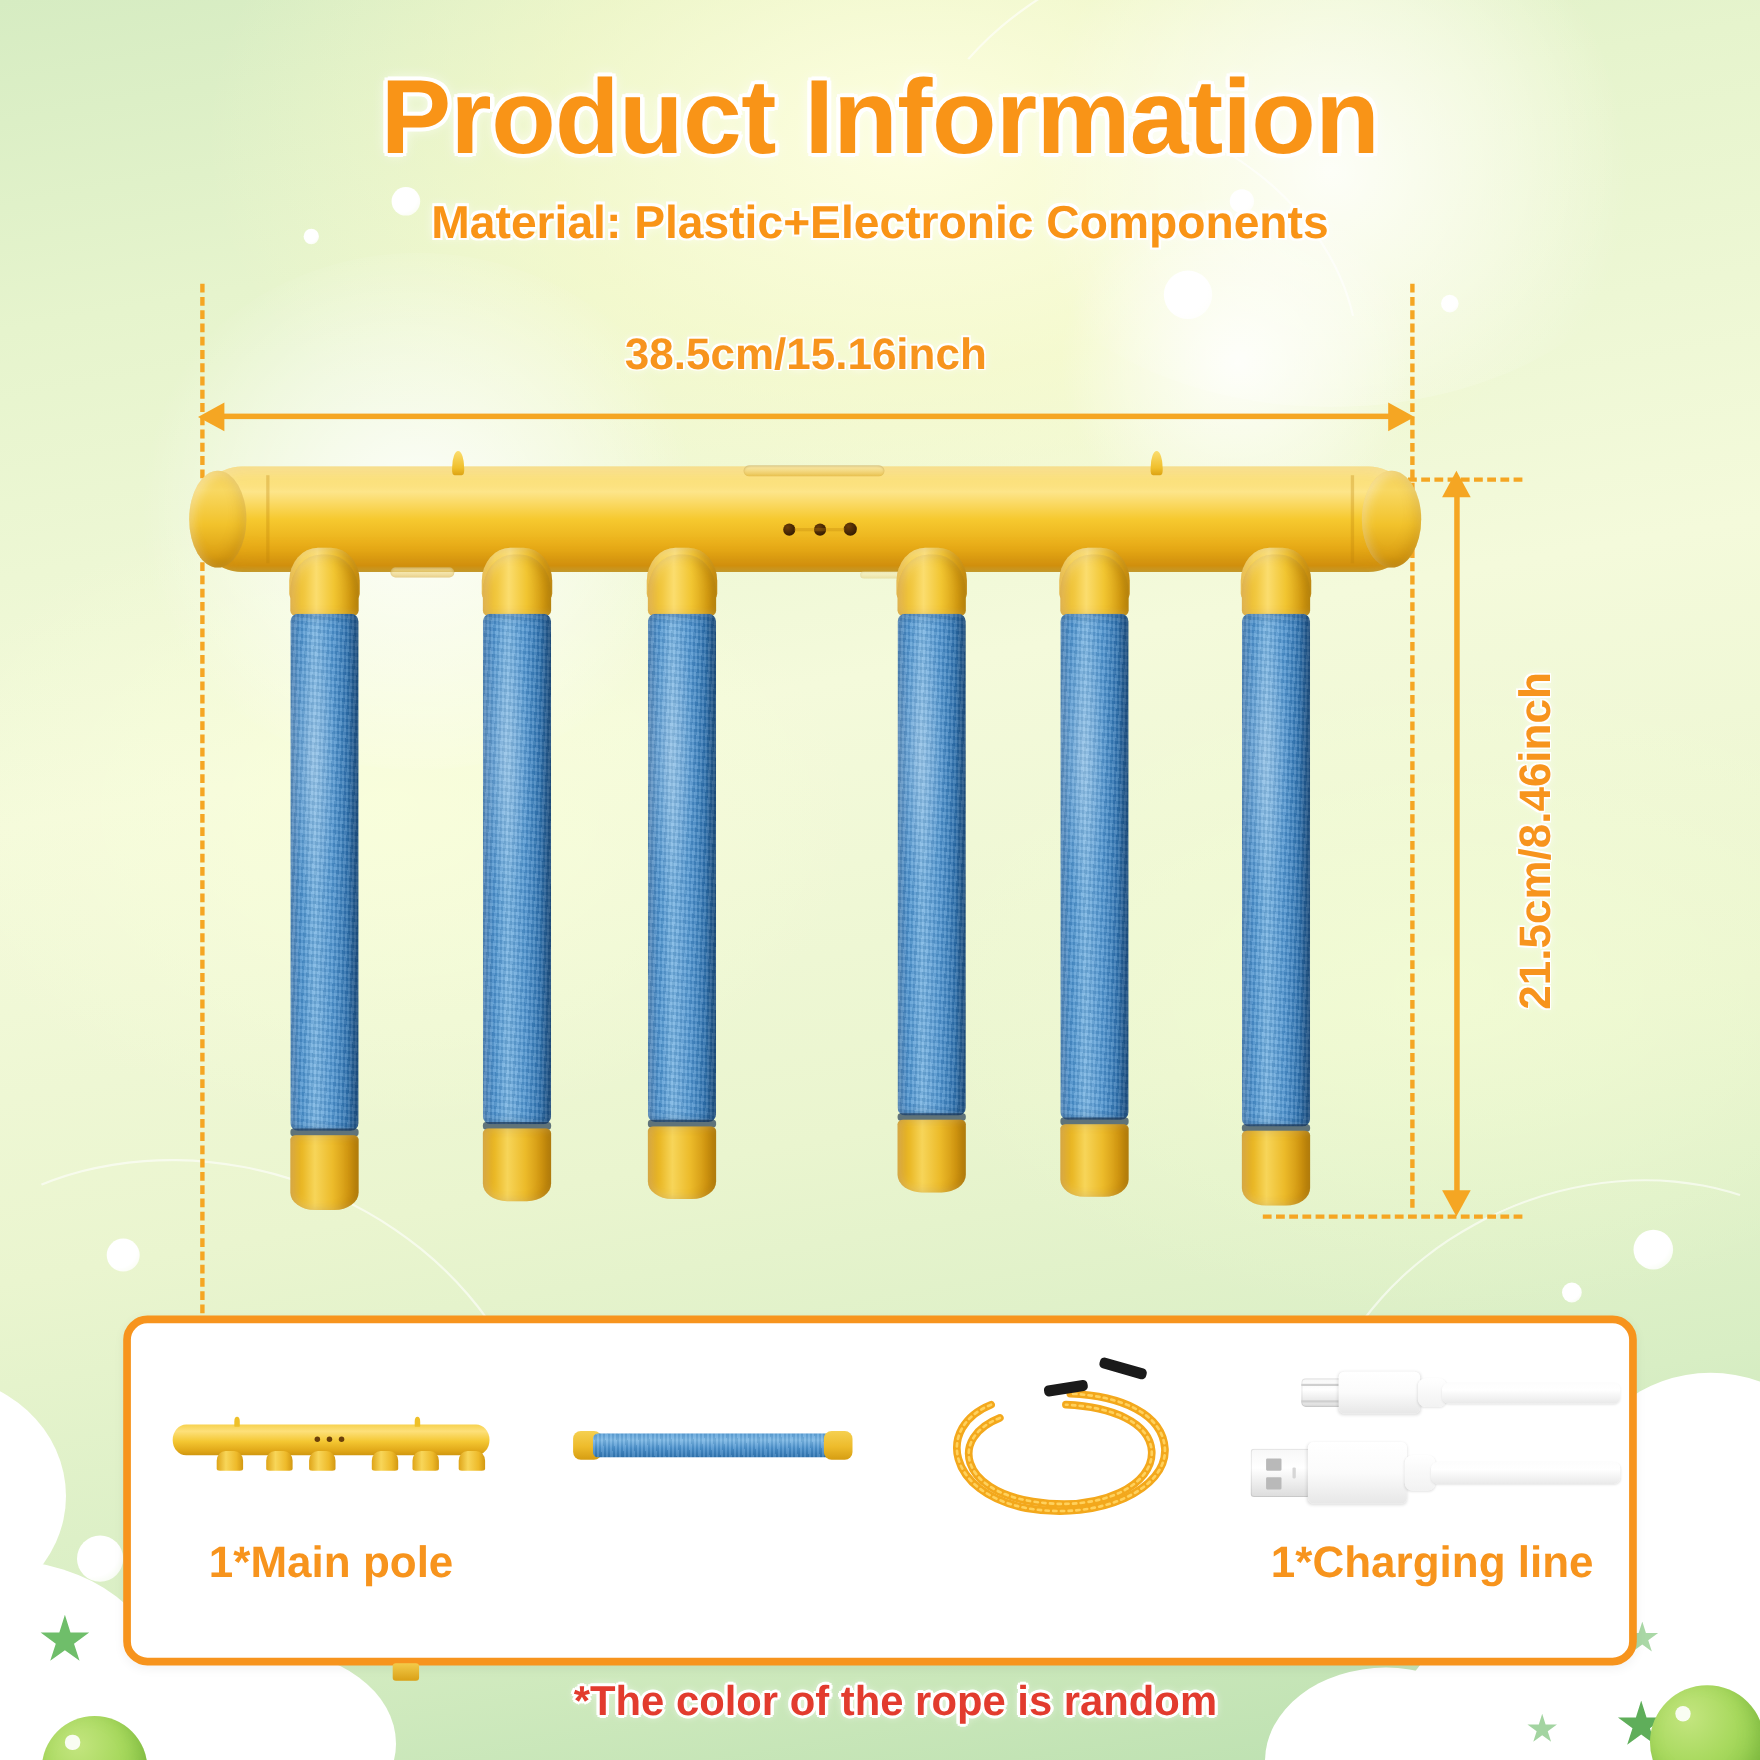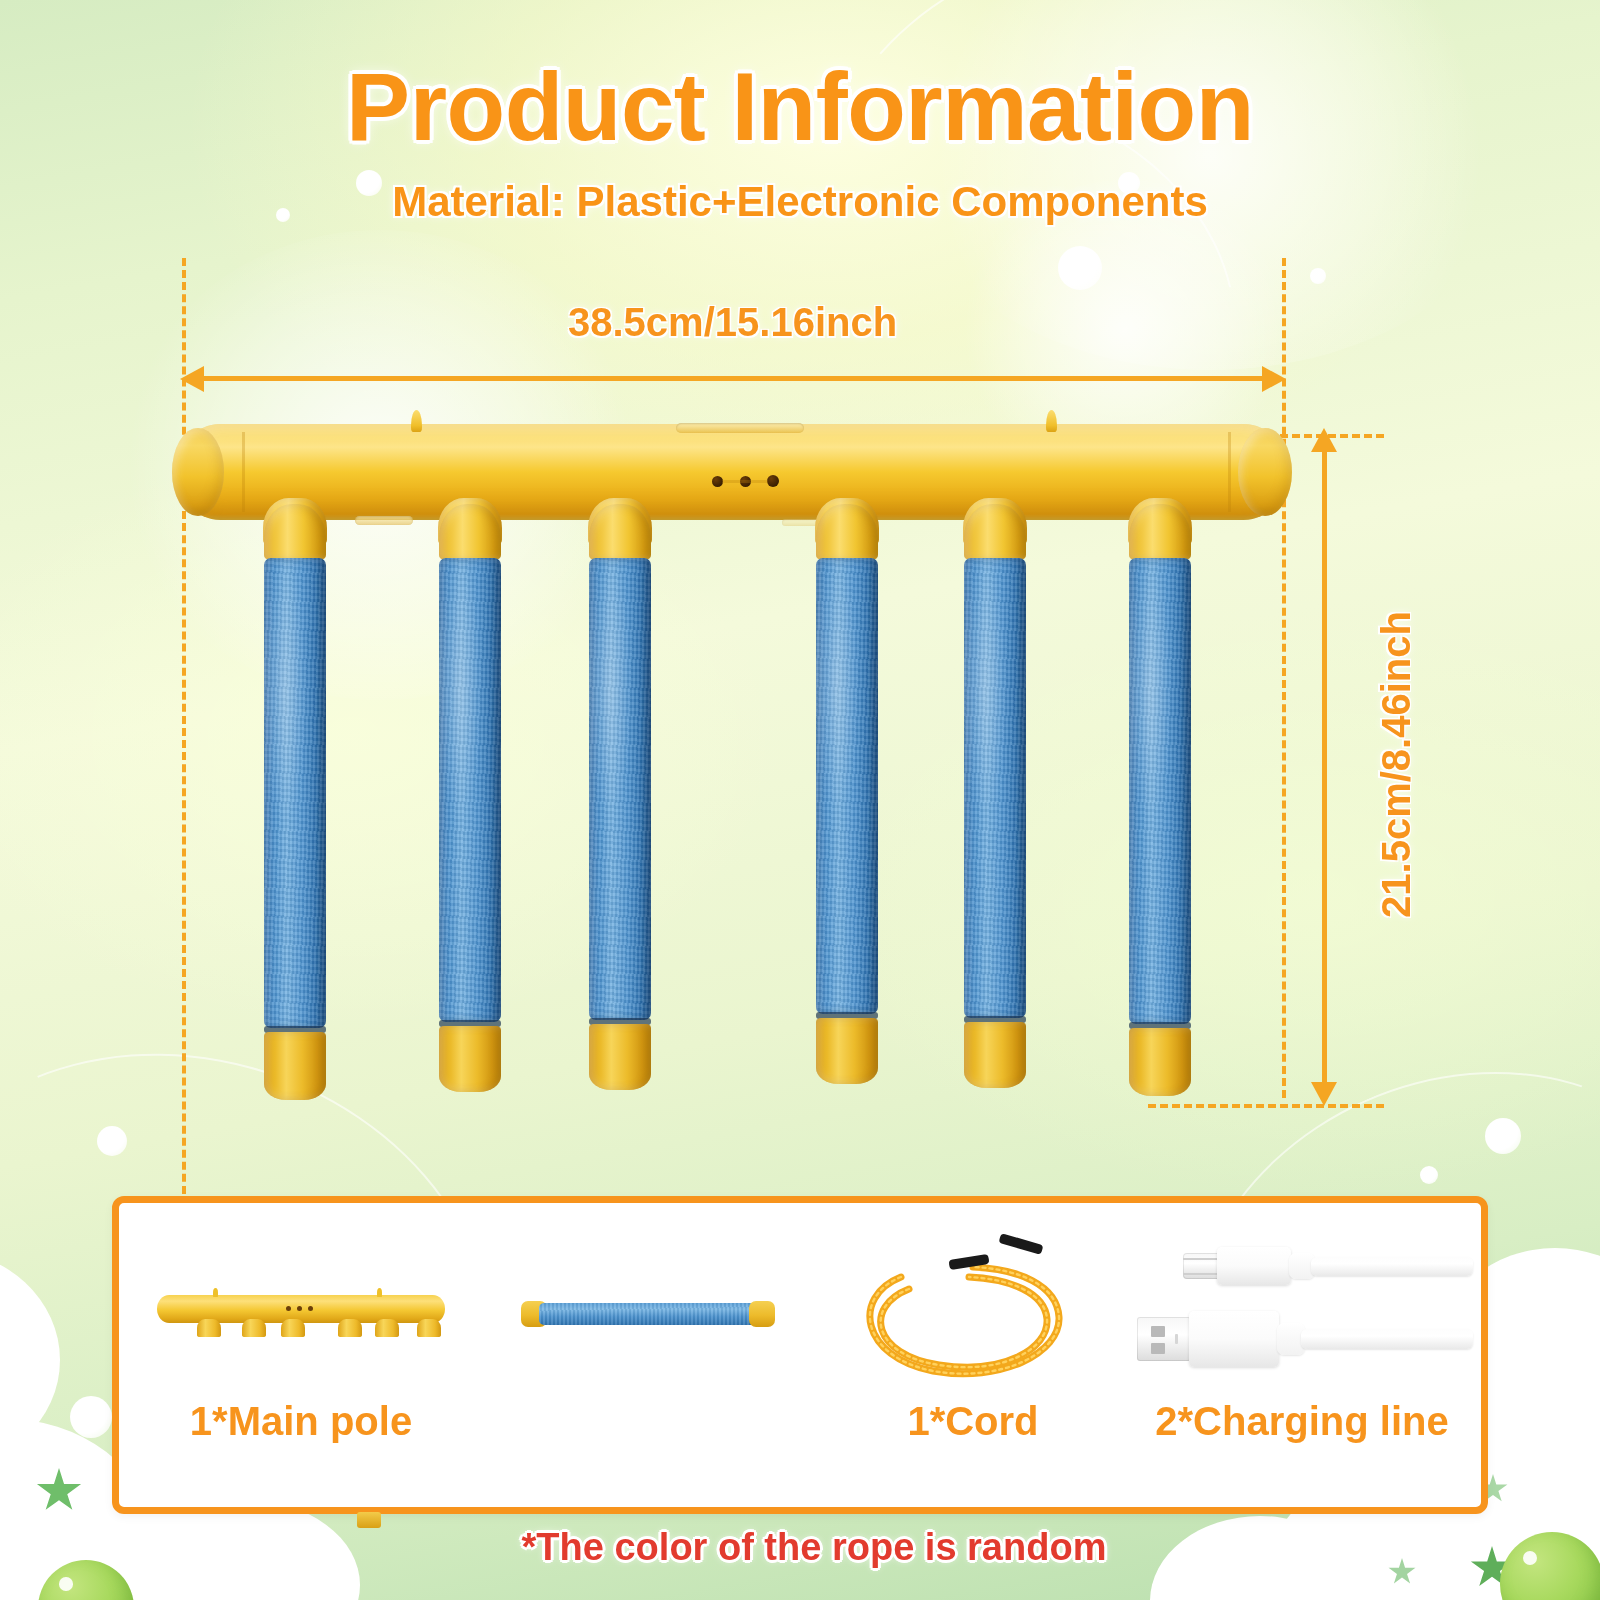--- a/index.html
+++ b/index.html
@@ -136,21 +136,21 @@
   .stick-tip {
     position: absolute; left: 0; width: 100%;
     border-radius: 28px 28px 6px 6px / 34px 34px 5px 5px;
     background: linear-gradient(90deg, #d89a10 0%, #efc233 16%, #fbdd6e 38%, #f1c531 64%, #d59d12 88%, #c08b0b 100%);
     box-shadow: inset -5px 0 10px rgba(145,92,0,0.28), inset 5px 0 9px rgba(255,255,255,0.32);
   }
 
   
   #accbox {
     position: absolute; left: 112px; top: 1196px; width: 1376px; height: 318px;
-    background: #ffffff; border: 7px solid #F7941D; border-radius: 12px;
+    background: #ffffff; border: 7px solid #F7941D; border-radius: 22px;
     box-shadow: 0 3px 10px rgba(0,0,0,0.05);
   }
   .acc-cell { position: absolute; top: 0; height: 100%; }
   .acc-art { position: absolute; left: 0; width: 100%; top: 28px; height: 170px; }
   .acc-label {
     position: absolute; left: 0; width: 100%; top: 196px;
     text-align: center; font-size: 40px; font-weight: 700; color: #F7941D;
     white-space: nowrap;
   }
 
@@ -378,42 +378,41 @@
             <path d="M86 58 C 40 76, 50 124, 116 134 C 180 144, 226 118, 224 88 C 222 62, 188 48, 146 46"></path>
           </g>
           <g fill="none" stroke="#FFD15C" stroke-width="2.4" stroke-dasharray="3 4" stroke-linecap="round">
             <path d="M78 46 C 28 66, 38 126, 110 140 C 178 152, 238 122, 236 86 C 234 54, 196 38, 150 36"></path>
             <path d="M86 58 C 40 76, 50 124, 116 134 C 180 144, 226 118, 224 88 C 222 62, 188 48, 146 46"></path>
           </g>
           <rect x="126" y="26" width="40" height="10" rx="4" fill="#1A1A1A" transform="rotate(-9 146 31)"></rect>
           <rect x="176" y="8" width="44" height="10" rx="4" fill="#1A1A1A" transform="rotate(16 198 13)"></rect>
         </svg>
       </div>
-      <div class="acc-label">1*Cord</div>
     </div>
 
     <div class="acc-cell" style="left:1004px; width:358px;">
       <div class="acc-art">
 
         <div class="usb-tip" style="left:60px; top:22px; width:36px; height:26px; border-radius:4px 2px 2px 4px;"></div>
         <div class="usb-line" style="left:60px; top:27px; width:34px; height:2px;"></div>
         <div class="usb-line" style="left:60px; top:42px; width:34px; height:2px;"></div>
         <div class="usb-shell" style="left:94px; top:16px; width:74px; height:38px;"></div>
         <div class="usb-strain" style="left:166px; top:22px; width:26px; height:26px; border-radius:7px;"></div>
         <div class="usb-cable" style="left:188px; top:26px; width:162px; height:19px;"></div>
 
         <div class="usb-tip" style="left:14px; top:86px; width:54px; height:44px; border-radius:3px;"></div>
         <div class="usb-pin" style="left:28px; top:95px; width:14px; height:11px;"></div>
         <div class="usb-pin" style="left:28px; top:112px; width:14px; height:11px;"></div>
         <div class="usb-pin" style="left:52px; top:103px; width:3px; height:10px; background:#d6d6d6;"></div>
         <div class="usb-shell" style="left:66px; top:80px; width:90px; height:56px;"></div>
         <div class="usb-strain" style="left:154px; top:92px; width:28px; height:32px; border-radius:7px;"></div>
         <div class="usb-cable" style="left:178px; top:98px; width:172px; height:20px;"></div>
       </div>
-      <div class="acc-label">2*Charging line</div>
+      <div class="acc-label">1*Charging line</div>
     </div>
   </div>
 
   <div style="position:absolute; left:357px; top:1512px; width:24px; height:16px; background:linear-gradient(180deg,#f3cb4a,#d9a016); border-radius:3px;"></div>
 
   <div id="footnote">*The color of the rope is random</div>
 
 </div>
 
 </body></html>

